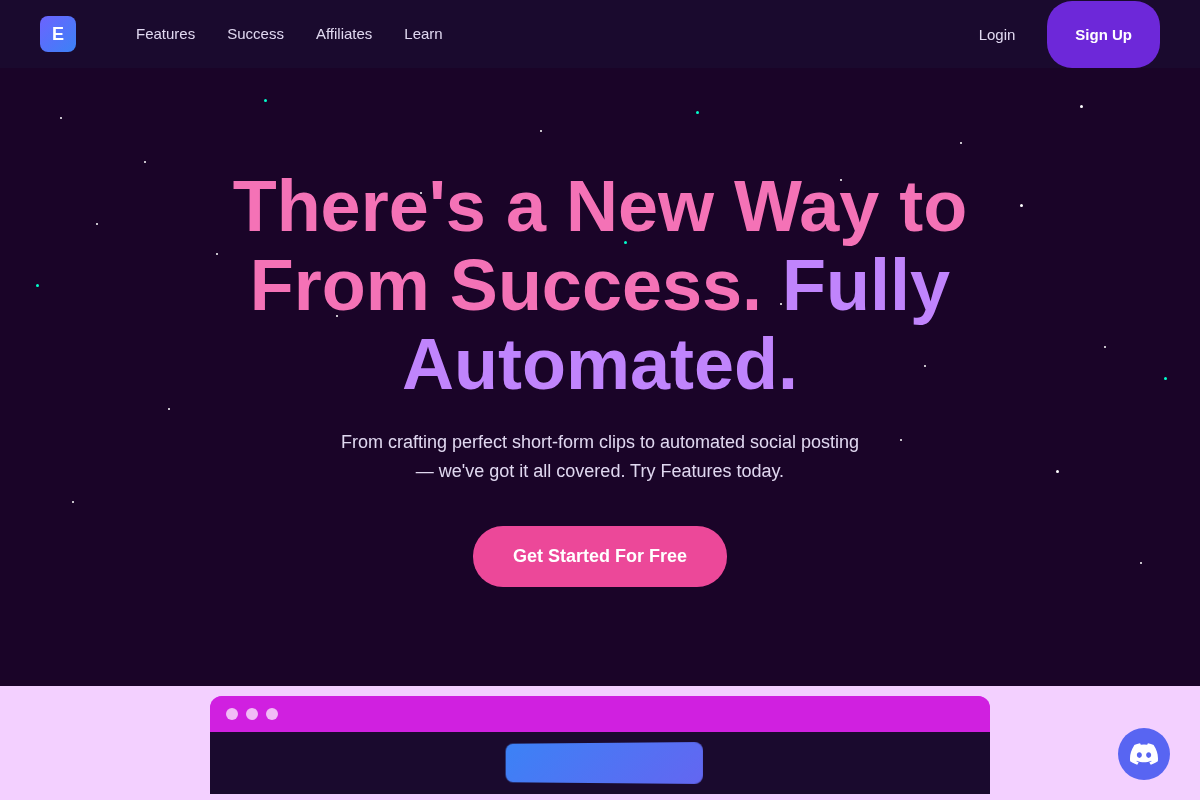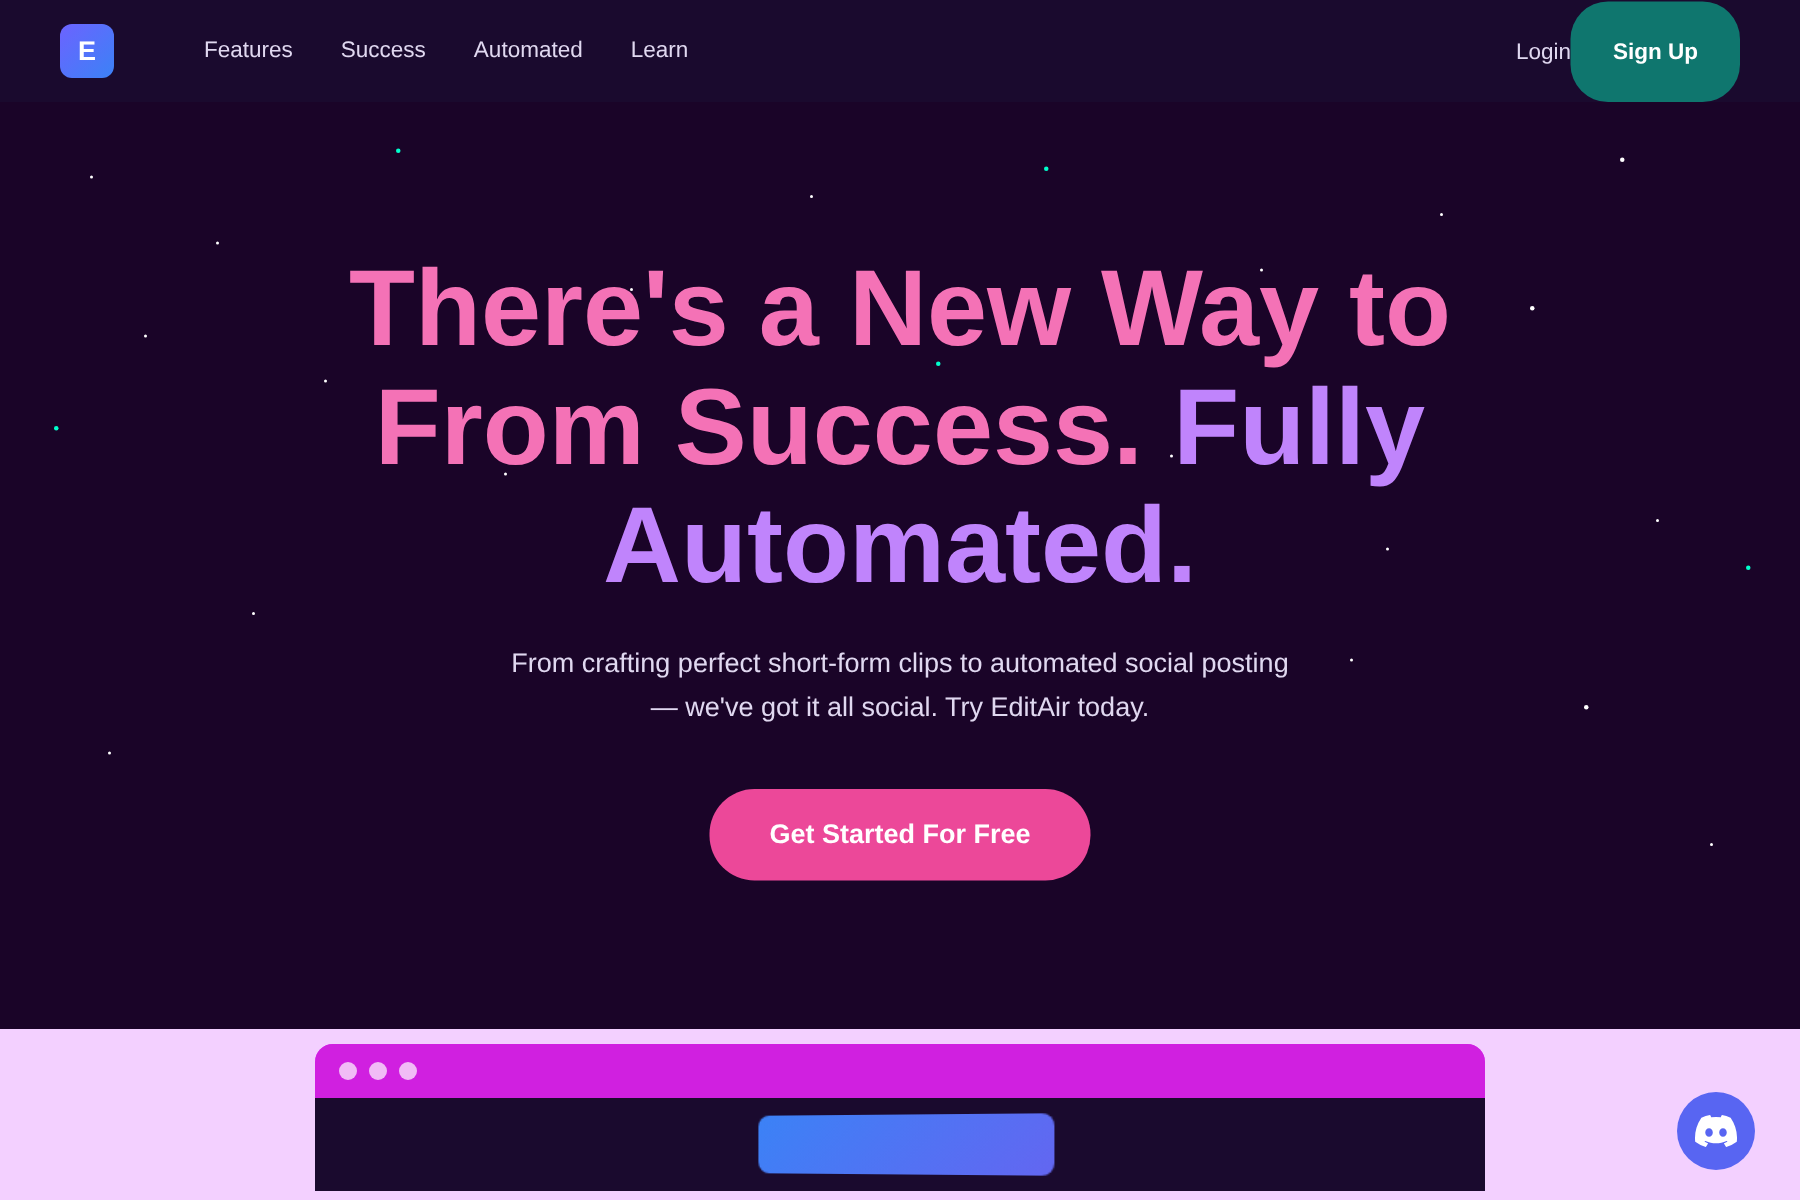--- a/index.html
+++ b/index.html
@@ -51,33 +51,34 @@
     .nav-links a {
       color: #e0d8f0;
       text-decoration: none;
       font-size: 15px;
       font-weight: 500;
     }
 
     .nav-right {
       display: flex;
       align-items: center;
+      gap: 32px;
     }
 
     .login-btn {
       color: #e0d8f0;
       font-size: 15px;
       font-weight: 500;
       background: none;
       border: none;
       cursor: pointer;
     }
 
     .signup-btn {
-      background: #0f766e;
+      background: #6d28d9;
       color: white;
       border: none;
       border-radius: 25px;
       padding: 25px 28px;
       font-size: 15px;
       font-weight: 600;
       cursor: pointer;
     }
 
     
@@ -258,21 +259,21 @@
   </div>
 
   <ul class="nav-links">
     <li>
       <a href="#">Features</a>
     </li>
     <li>
       <a href="#">Success</a>
     </li>
     <li>
-      <a href="#">Automated</a>
+      <a href="#">Affiliates</a>
     </li>
     <li>
       <a href="#">Learn</a>
     </li>
   </ul>
 
   <div class="nav-right">
     <button class="login-btn">Login</button>
     <button class="signup-btn">Sign Up</button>
   </div>
@@ -306,21 +307,21 @@
   <div class="star star-24"></div>
   <div class="star star-25"></div>
 
   <h1 class="hero-title">
     <span class="pink">There's a New Way to</span><br>
     <span class="pink">From Success.</span>
     <span class="purple"> Fully</span><br>
     <span class="purple">Automated.</span>
   </h1>
 
-  <p class="hero-subtitle">From crafting perfect short-form clips to automated social posting — we've got it all social. Try EditAir today.</p>
+  <p class="hero-subtitle">From crafting perfect short-form clips to automated social posting — we've got it all covered. Try Features today.</p>
 
   <button class="cta-btn">Get Started For Free</button>
 </section>
 
 <div class="preview-section">
   <div class="browser-window">
     <div class="browser-toolbar">
       <div class="browser-dot"></div>
       <div class="browser-dot"></div>
       <div class="browser-dot"></div>

